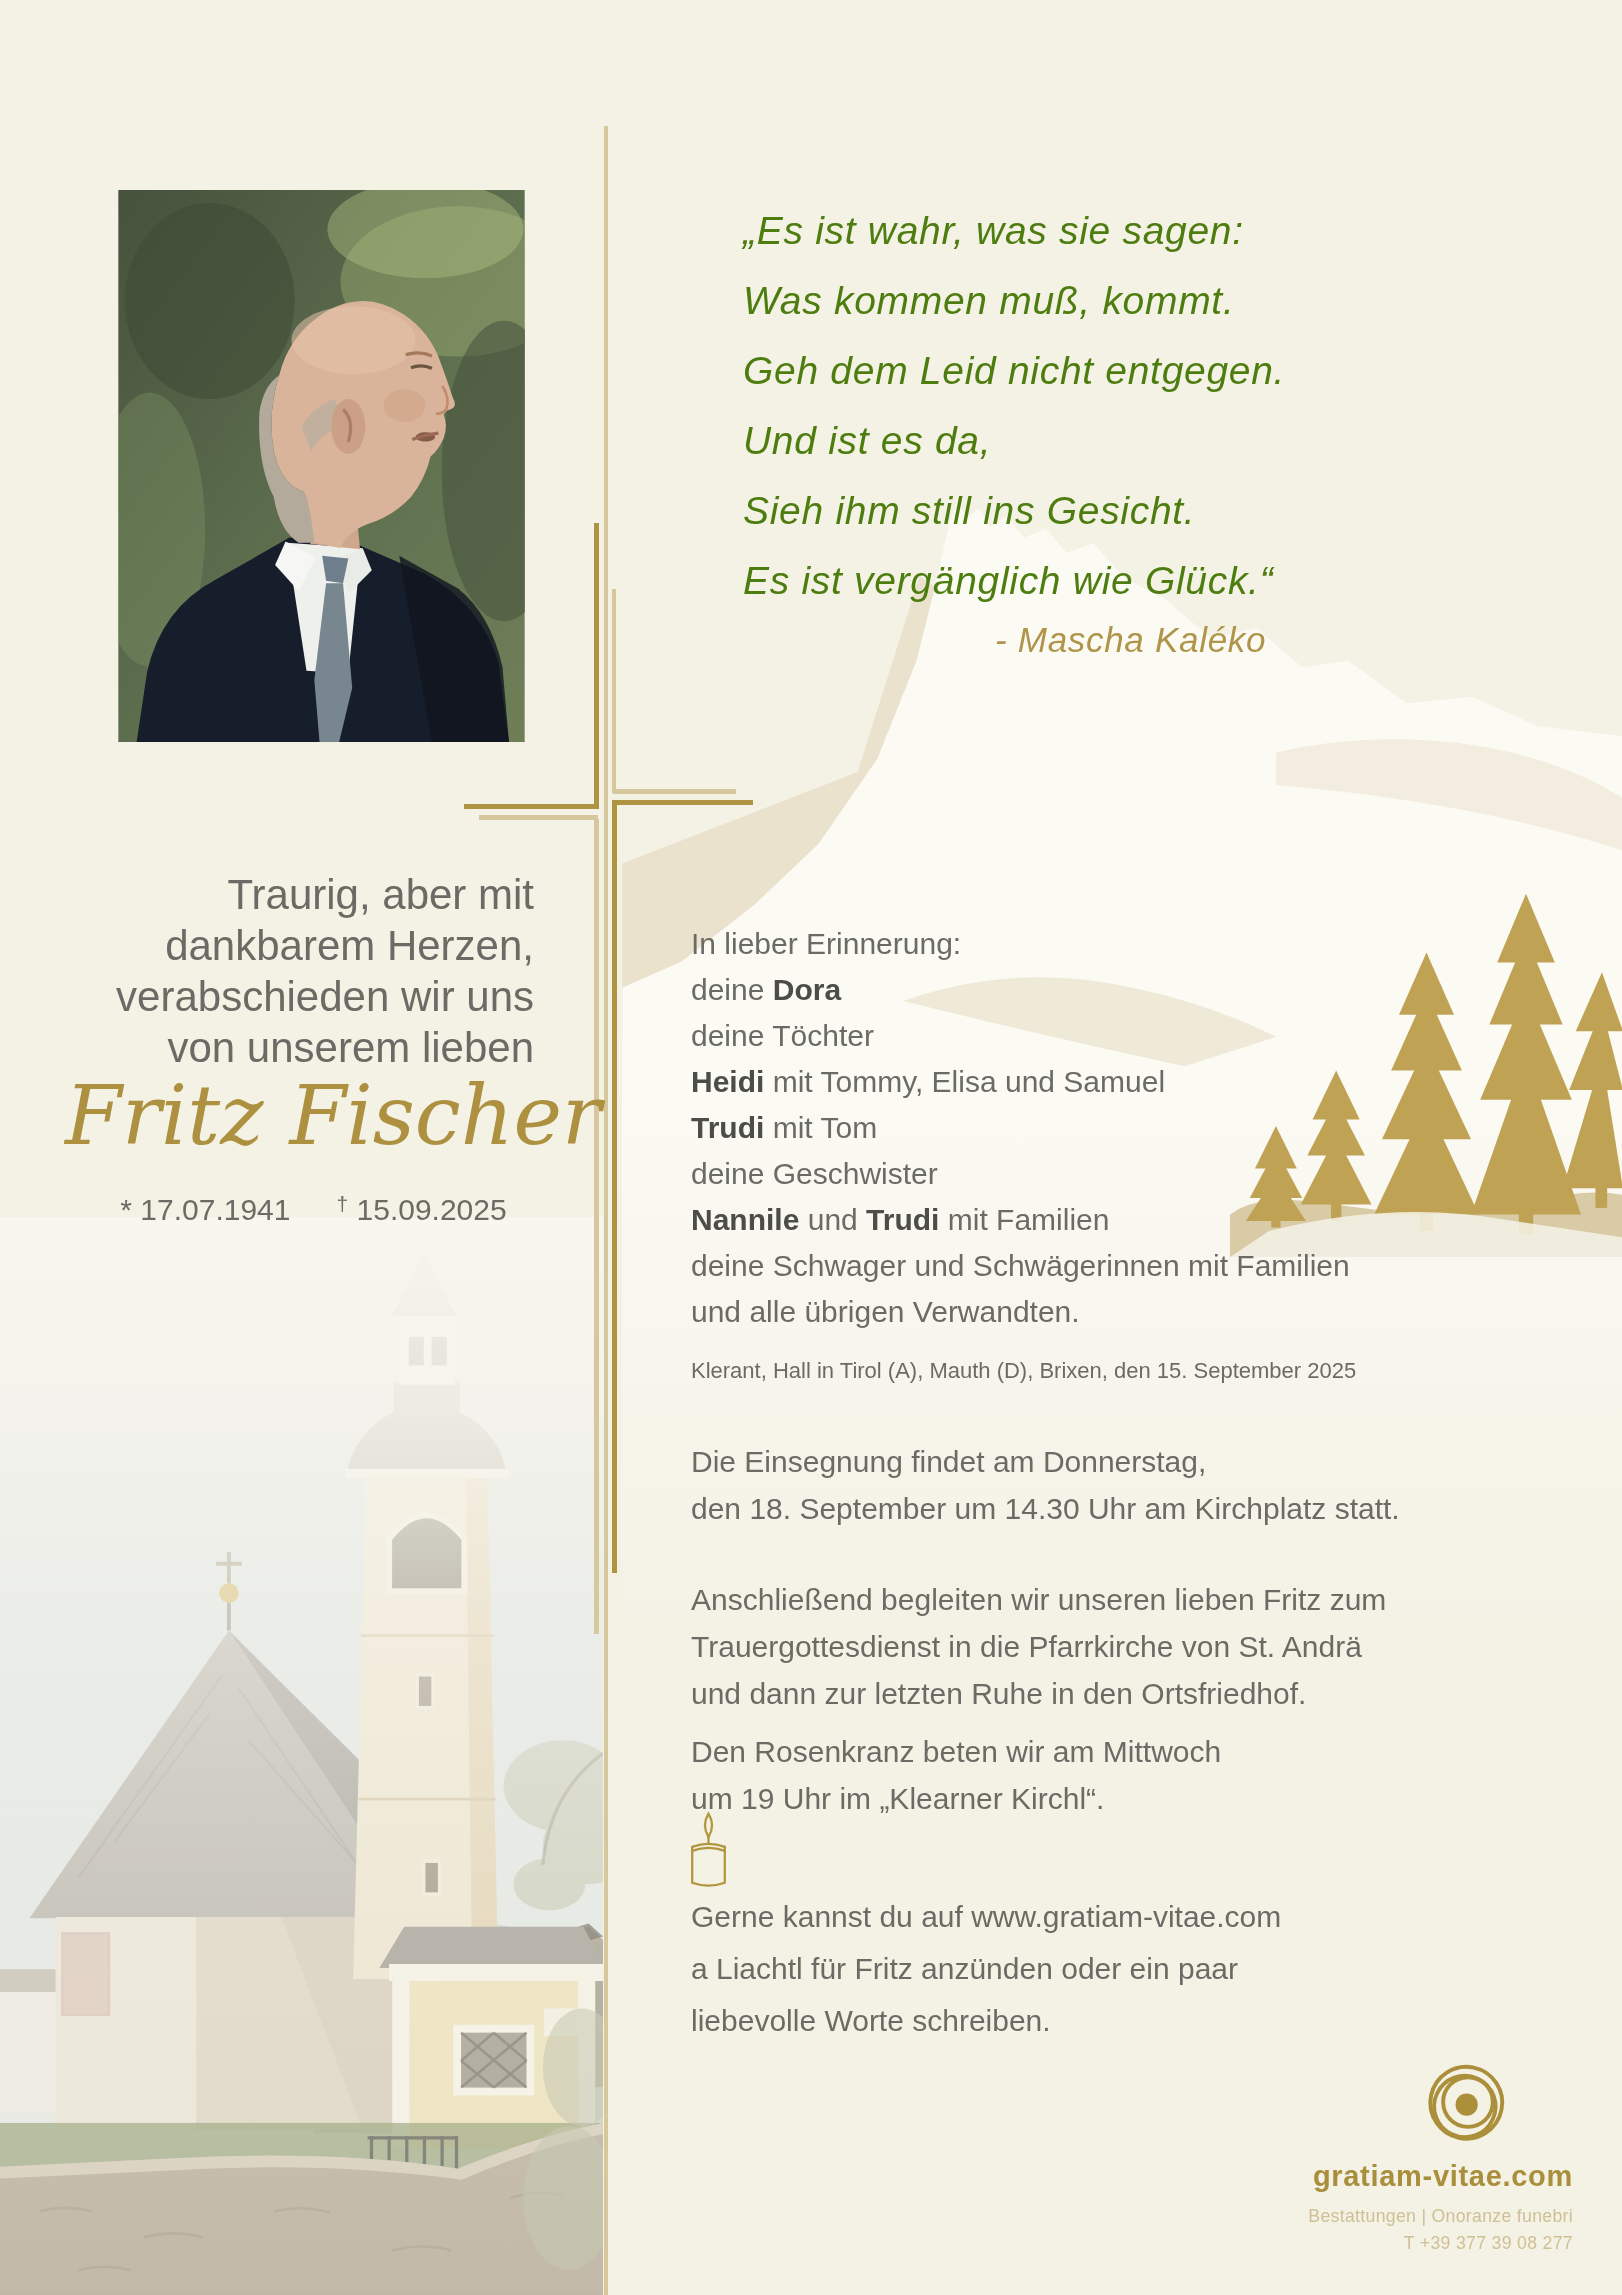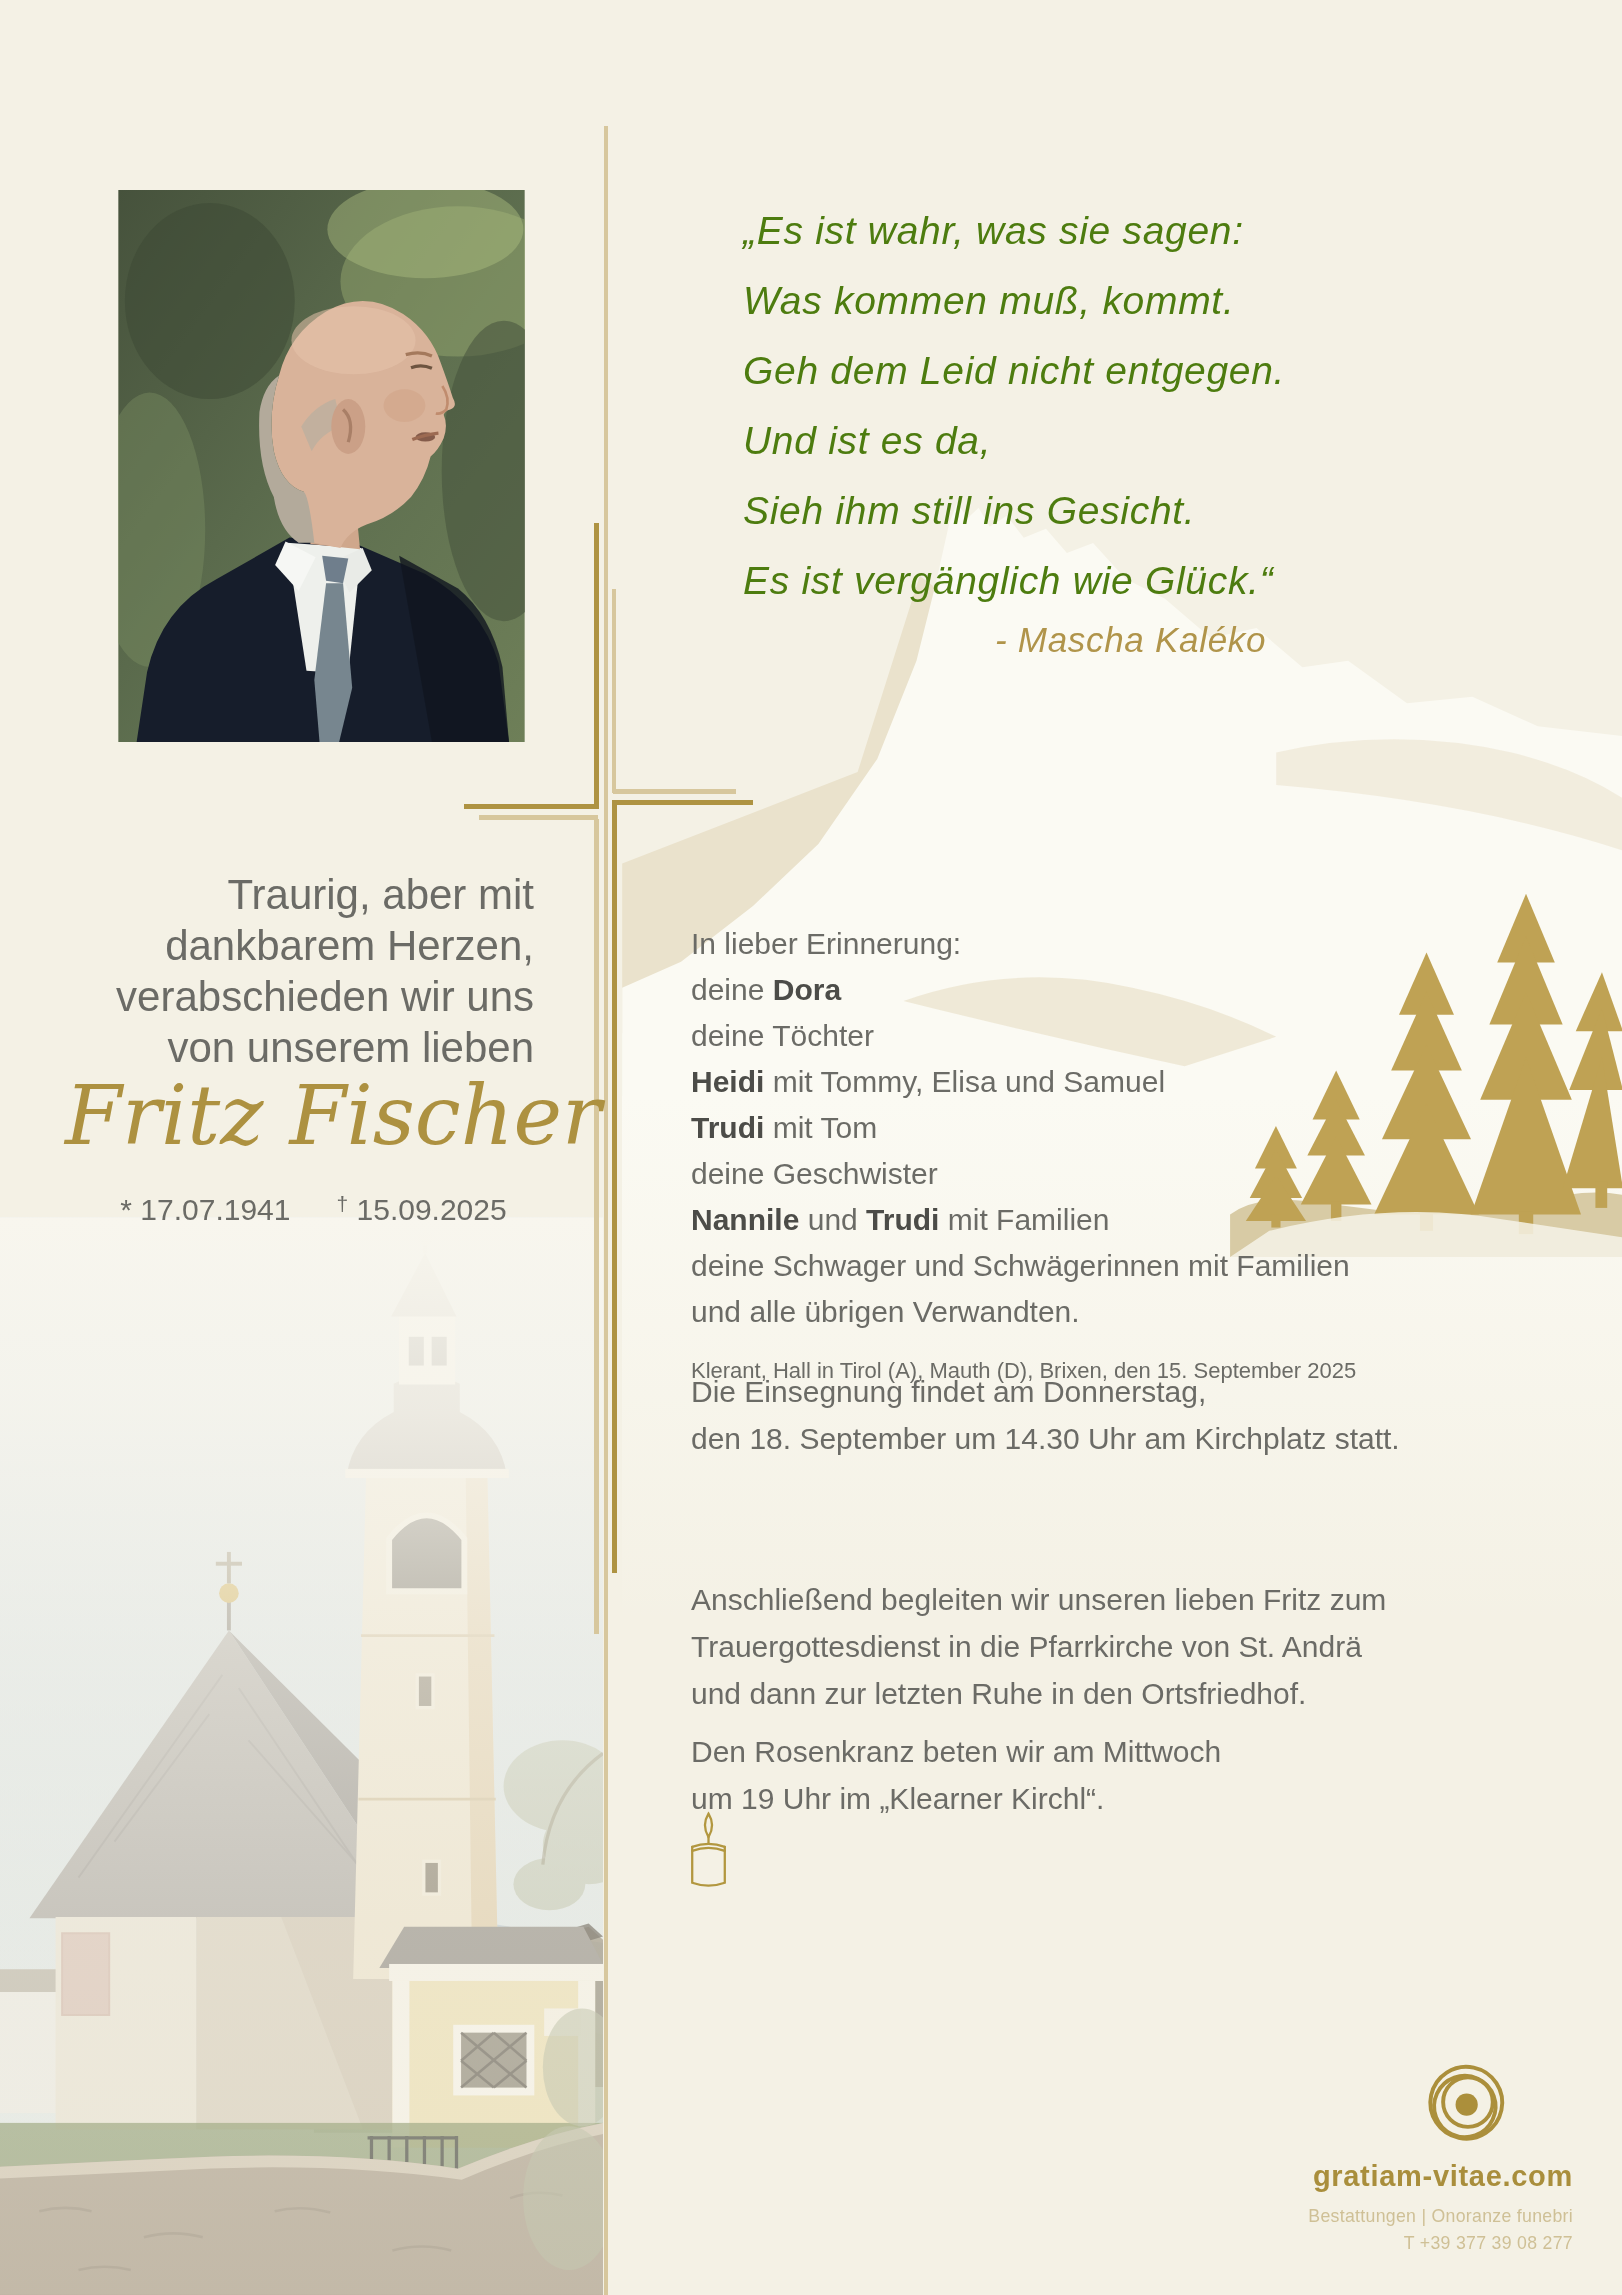--- a/index.html
+++ b/index.html
@@ -288,21 +288,21 @@
       <div class="ln"><span>deine Töchter</span></div>
       <div class="ln"><span class="b">Heidi</span><span> mit Tommy, Elisa und Samuel</span></div>
       <div class="ln"><span class="b">Trudi</span><span> mit Tom</span></div>
       <div class="ln"><span>deine Geschwister</span></div>
       <div class="ln"><span class="b">Nannile</span><span> und </span><span class="b">Trudi</span><span> mit Familien</span></div>
       <div class="ln"><span>deine Schwager und Schwägerinnen mit Familien</span></div>
       <div class="ln"><span>und alle übrigen Verwandten.</span></div>
     </div>
   <div class="abs place">Klerant, Hall in Tirol (A), Mauth (D), Brixen, den 15. September 2025</div>
 
-  <div class="abs bodycol blk" style="top:1368px;">
+  <div class="abs bodycol blk" style="top:1438px;">
       <div class="ln">Die Einsegnung findet am Donnerstag,</div>
       <div class="ln">den 18. September um 14.30 Uhr am Kirchplatz statt.</div>
     </div>
   <div class="abs bodycol blk" style="top:1576px;">
       <div class="ln">Anschließend begleiten wir unseren lieben Fritz zum</div>
       <div class="ln">Trauergottesdienst in die Pfarrkirche von St. Andrä</div>
       <div class="ln">und dann zur letzten Ruhe in den Ortsfriedhof.</div>
     </div>
   <div class="abs bodycol blk" style="top:1728px;">
       <div class="ln">Den Rosenkranz beten wir am Mittwoch</div>
@@ -312,20 +312,25 @@
   <div class="abs" style="left:687px;top:1811px;">
     <svg width="43" height="77" viewBox="0 0 66 118" fill="none" stroke="#b2973f" stroke-width="3.5" stroke-linecap="round">
       <path d="M 33 4 Q 44 22 33 40 Q 22 22 33 4 Z"></path>
       <line x1="33" y1="40" x2="33" y2="50"></line>
       <path d="M 8 55 Q 33 46 58 55"></path>
       <path d="M 8 61 Q 33 52 58 61"></path>
       <path d="M 8 55 L 8 110 Q 33 119 58 110 L 58 55"></path>
     </svg>
   </div>
 
+  <div class="abs bodycol condol" style="top:1891px;">
+      <div class="ln">Gerne kannst du auf www.gratiam-vitae.com</div>
+      <div class="ln">a Liachtl für Fritz anzünden oder ein paar</div>
+      <div class="ln">liebevolle Worte schreiben.</div>
+    </div>
 
   <div class="abs footer">
     <div style="margin-right:58px;">
       <svg width="98" height="98" viewBox="0 0 150 150" fill="none" stroke="#ab8f3b" stroke-width="6">
         <circle cx="75" cy="73" r="55" transform="rotate(12 75 75)"></circle>
         <circle cx="72" cy="78" r="47" transform="rotate(-20 75 75)"></circle>
         <circle cx="78" cy="72" r="38"></circle>
         <circle cx="76" cy="76" r="17" fill="#ab8f3b" stroke="none"></circle>
       </svg>
     </div>

